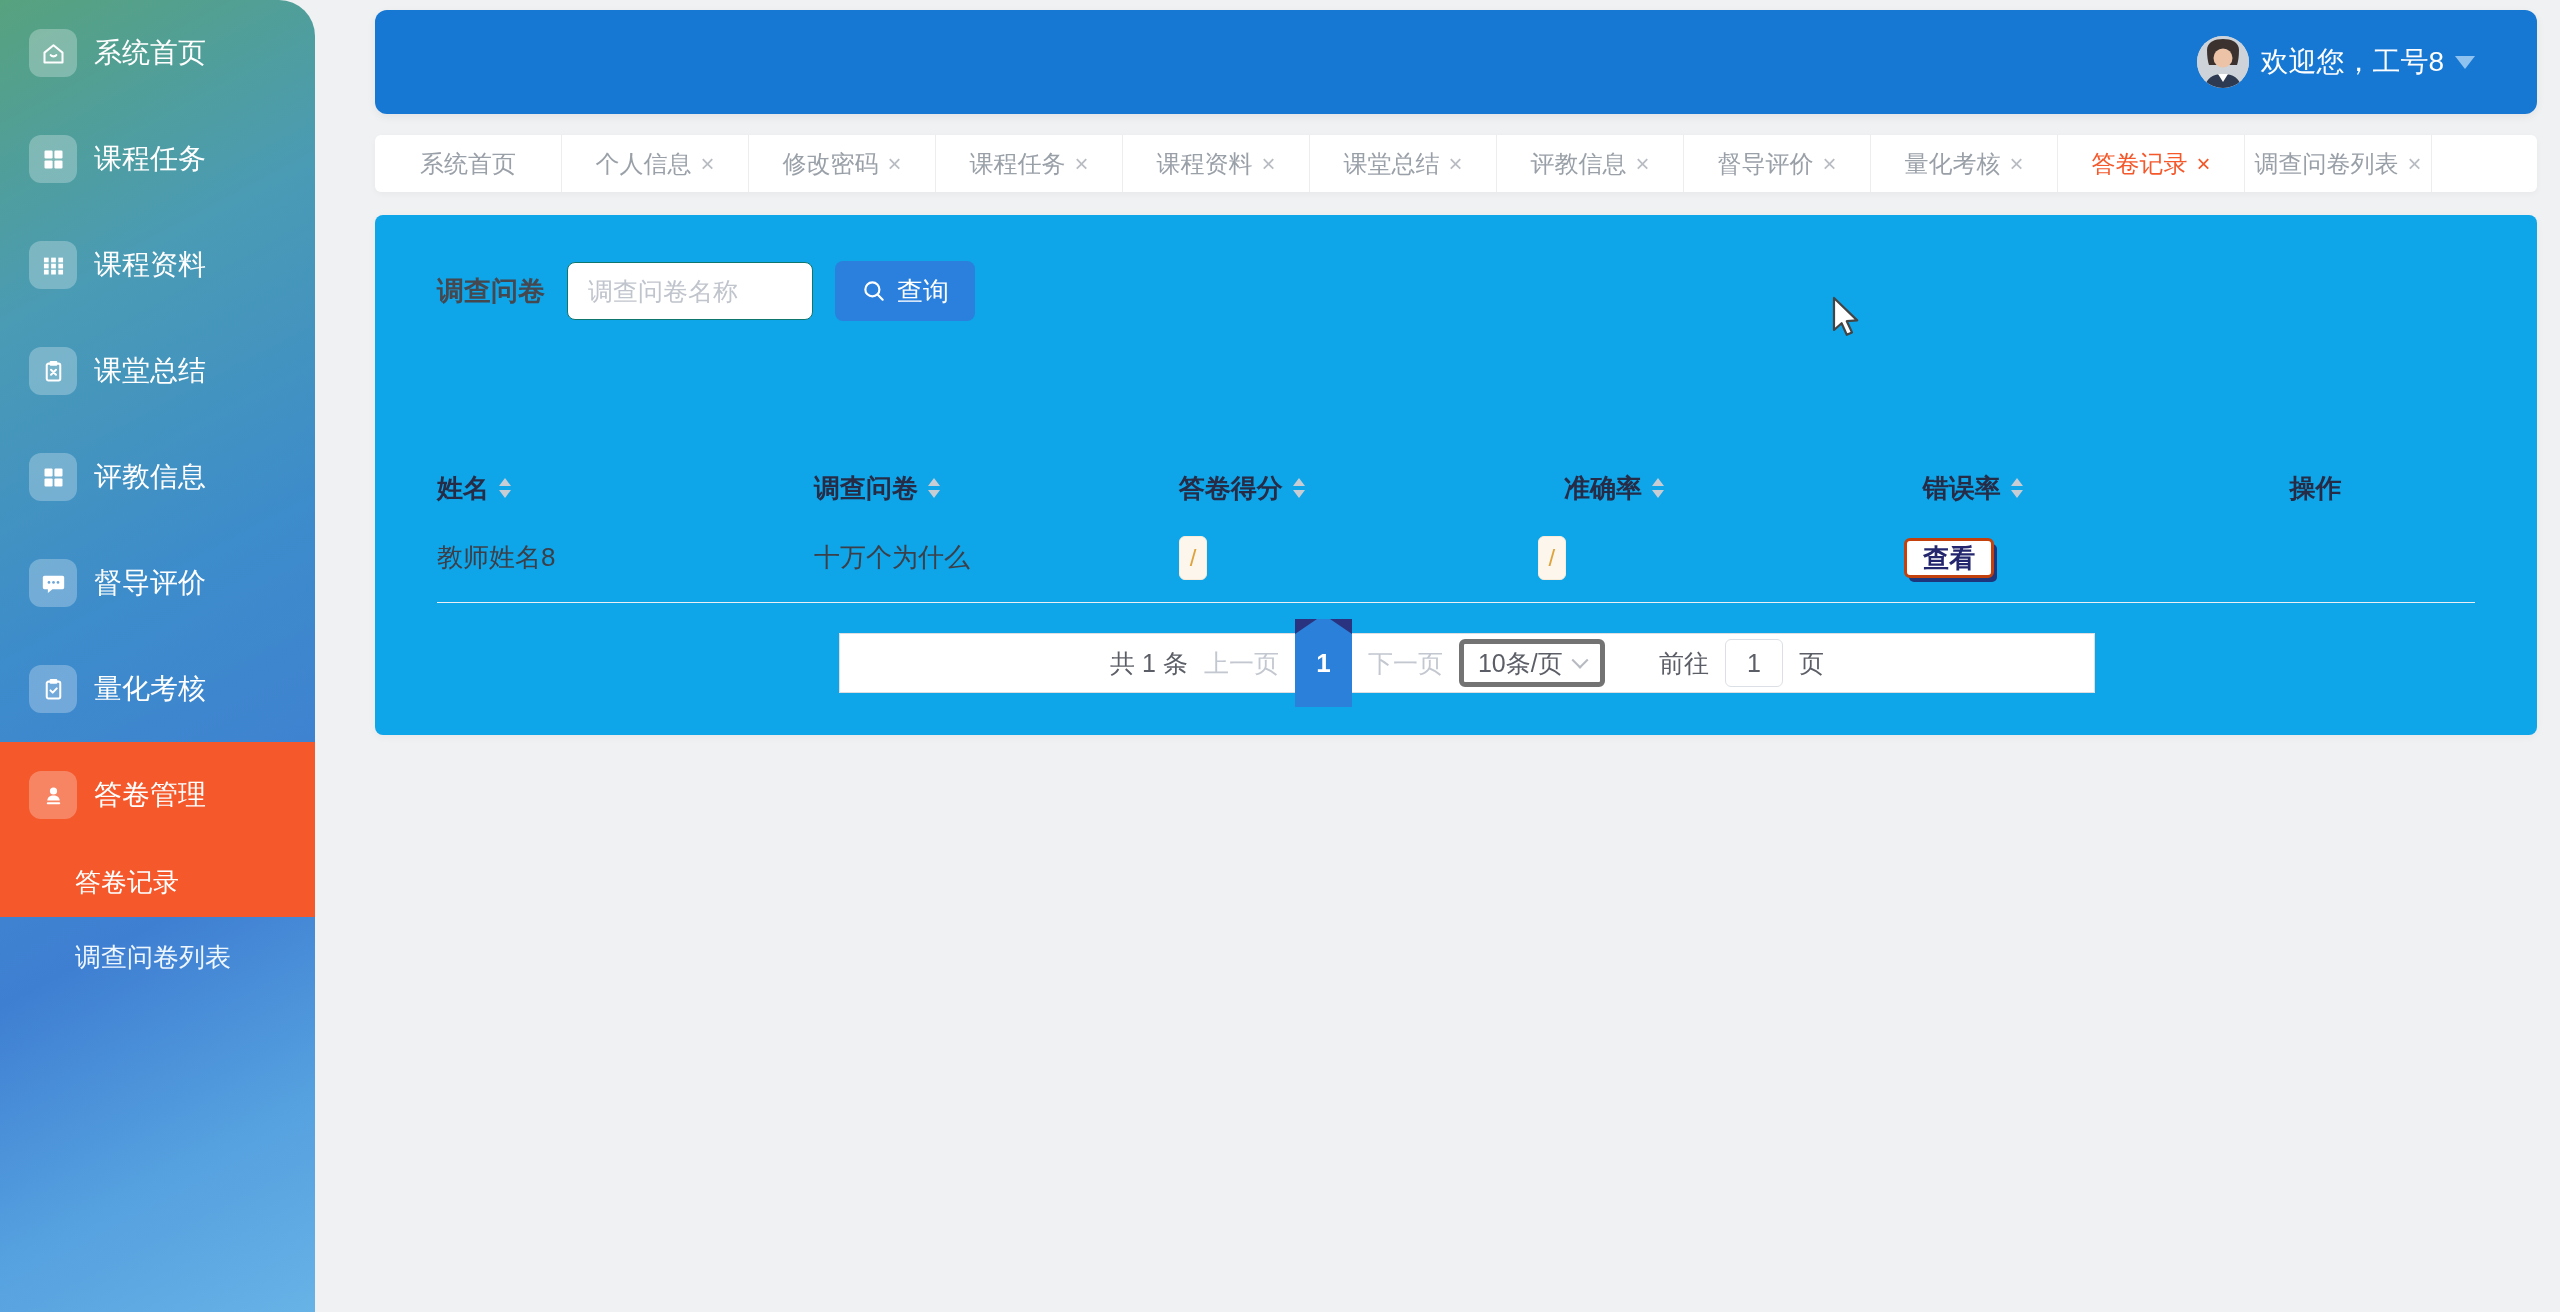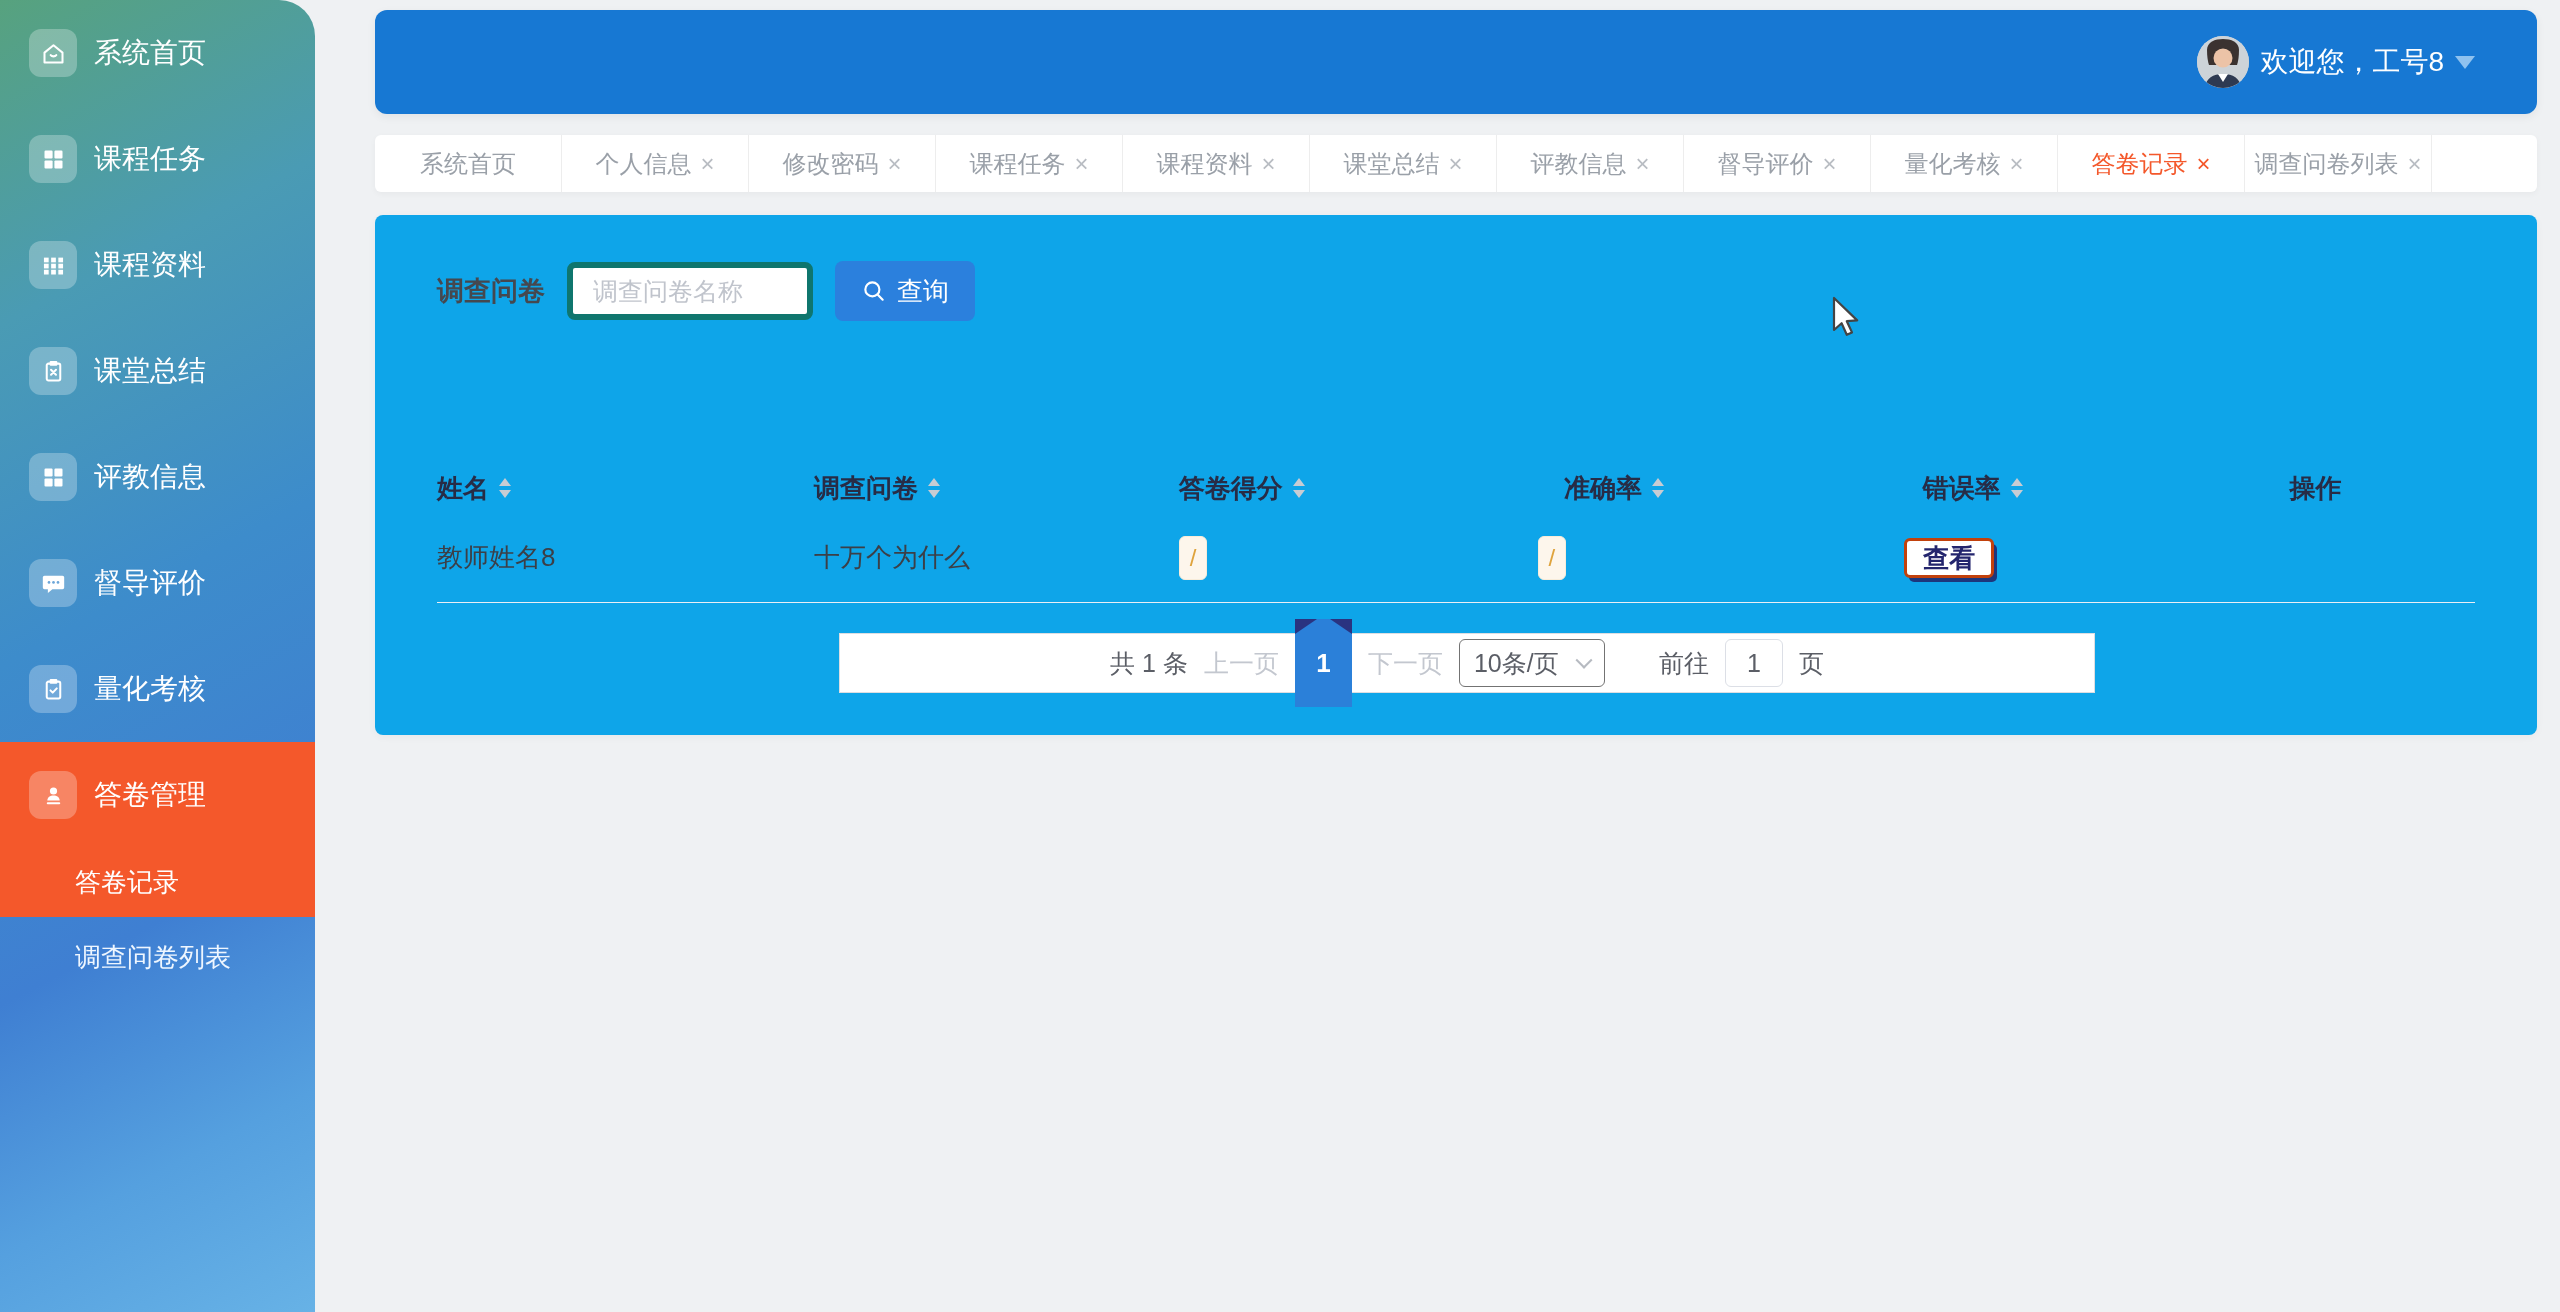--- a/index.html
+++ b/index.html
@@ -45,21 +45,21 @@
   .tab.active .close { color:#f4582b; }
   .tab-filler { flex:1; }
 
   
   .card { position:absolute; left:375px; top:215px; width:2162px; height:520px;
     background:#0ea5e9; border-radius:8px; padding:0 62px;
     box-shadow:0 2px 8px rgba(0,0,0,.04); }
 
   .search-row { display:flex; align-items:center; margin-top:46px; height:60px; }
   .search-label { font-size:27px; color:#45484f; font-weight:700; margin-right:22px; }
-  .search-input { width:246px; height:58px; border:6px solid #0f766e; border-radius:8px;
+  .search-input { width:246px; height:58px; border:1px solid #0f766e; border-radius:8px;
     font-size:25px; color:#333; padding:0 20px; outline:none;
     font-family:"Liberation Sans","DejaVu Sans",sans-serif; }
   .search-input::placeholder { color:#c0c4cc; }
   .query-btn { height:60px; margin-left:22px; padding:0 26px; background:#2b80dd; color:#fff;
     font-size:26px; border:none; border-radius:8px; display:flex; align-items:center;
     gap:10px; cursor:pointer; font-family:inherit; }
   .query-btn svg { width:26px; height:26px; }
 
   
   .table { margin-top:142px; }
@@ -89,21 +89,21 @@
     border:1px solid #dcdee2; background:#fff; display:flex; align-items:center;
     justify-content:center; gap:16px; font-size:25px; color:#5b5e66; }
   .pg-disabled { color:#c3c7cf; }
   .ribbon { position:relative; width:57px; height:88px; background:#2b80d9; color:#fff;
     display:flex; align-items:center; justify-content:center; font-size:26px; font-weight:700;
     z-index:2; flex:0 0 57px; }
   .ribbon::before { content:""; position:absolute; top:0; left:0; width:0; height:0;
     border-top:15px solid #2a3380; border-right:22px solid transparent; }
   .ribbon::after { content:""; position:absolute; top:0; right:0; width:0; height:0;
     border-top:15px solid #2a3380; border-left:22px solid transparent; }
-  .size-select { width:146px; height:48px; border:1px solid #737373; border-radius:6px;
+  .size-select { width:146px; height:48px; border:5px solid #737373; border-radius:6px;
     display:flex; align-items:center; justify-content:space-between; padding:0 14px;
     color:#5b5e66; cursor:pointer; }
   .chev { width:12px; height:12px; border-right:2px solid #b6bac1; border-bottom:2px solid #b6bac1;
     transform:rotate(45deg) translate(-2px,-2px); }
   .goto-label { margin-left:38px; }
   .goto-input { width:58px; height:48px; border:1px solid #dcdfe6; border-radius:6px;
     text-align:center; font-size:25px; color:#5b5e66; outline:none;
     font-family:"Liberation Sans","DejaVu Sans",sans-serif; }
 
   

